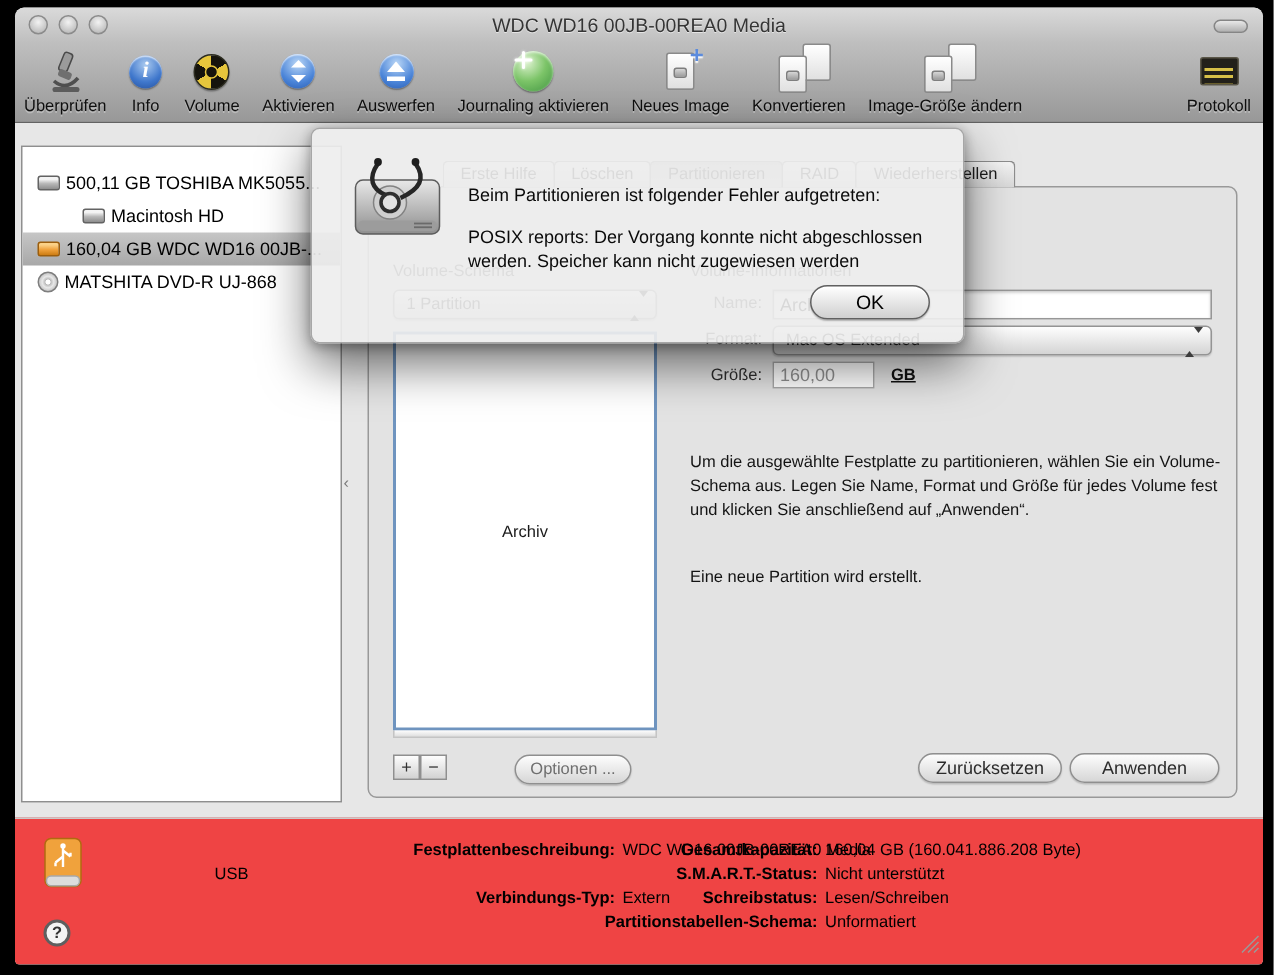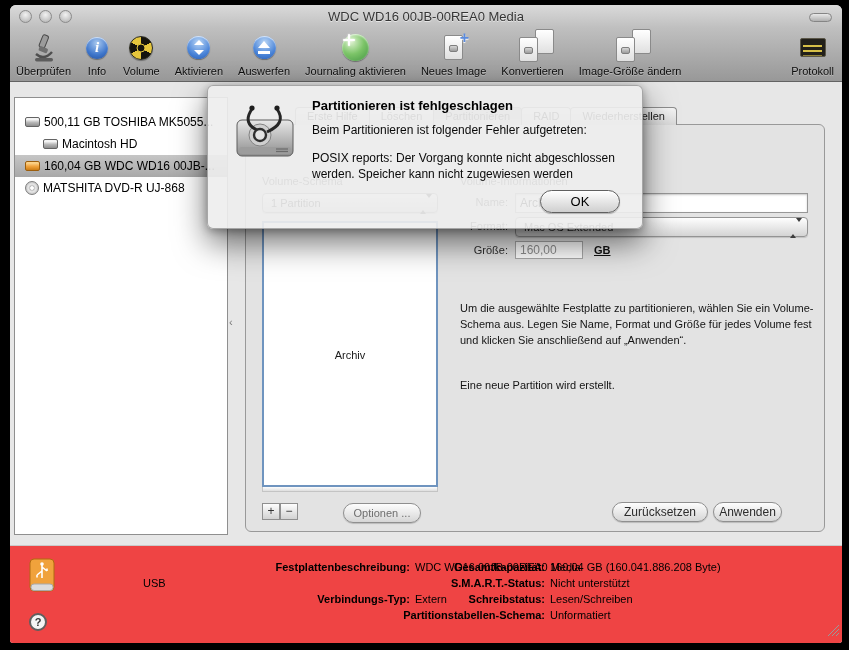--- a/index.html
+++ b/index.html
@@ -78,21 +78,21 @@
   .log-icon { width:26px; height:19px; background:#22201a; border:1px solid #5a5648; border-radius:2px;
     background-image:repeating-linear-gradient(180deg, transparent 0 3px, rgba(224,200,74,.95) 3px 5px);
     background-size:80% 80%; background-position:2px 3px; background-repeat:no-repeat;
     background-color:#22201a; }
 
   
   .sidebar { position:absolute; left:4px; top:92px; width:214px; height:438px;
     background:#fff; border:1px solid #8f8f8f; overflow:hidden; padding-top:13px; }
   .srow { height:22px; display:flex; align-items:center; gap:4px; font-size:12px;
     color:#000; white-space:nowrap; overflow:hidden; padding-left:10px; }
-  .srow.indent { padding-left:28px;text-align:center; }
+  .srow.indent { padding-left:40px;text-align:center; }
   .srow.selected { background:linear-gradient(#c6c6c6,#a8a8a8); }
   .hd-ico { flex:0 0 15px; width:15px; height:10px; border-radius:2px;
     background:linear-gradient(#f4f4f4 20%, #b8b8b8 55%, #8e8e8e); border:1px solid #636363; }
   .hd-ico.orange { background:linear-gradient(#fbd187 15%, #f0a23c 55%, #cd7d14); border-color:#9c5e0d; }
   .cd-ico { flex:0 0 14px; width:14px; height:14px; border-radius:50%;
     background:radial-gradient(circle, #fff 0 18%, #b9b9b9 22%, #e8e8e8 45%, #a8a8a8 95%);
     border:1px solid #7e7e7e; }
   .splitter-arrow { position:absolute; left:219px; top:311px; font-size:11px; color:#7a7a7a; }
 
   
@@ -338,21 +338,21 @@
     <div class="field-label" style="top:239px;">Größe:</div>
     <input class="size-input" type="text" value="160,00" style="">
     <div class="gb-label">GB</div>
 
     <div class="help-text">Um die ausgewählte Festplatte zu partitionieren, wählen Sie ein Volume-Schema aus. Legen Sie Name, Format und Größe für jedes Volume fest und klicken Sie anschließend auf „Anwenden“.</div>
     <div class="status-text">
       <div>Eine neue Partition wird erstellt.</div>
     </div>
 
     <div class="pill-btn" style="left:602px; top:497px; width:96px;">Zurücksetzen</div>
-    <div class="pill-btn" style="left:703px; top:497px; width:69px;">Anwenden</div>
+    <div class="pill-btn" style="left:703px; top:497px; width:100px;">Anwenden</div>
 
     <div class="infobar">
       <div class="usb-ico">
         <svg width="28" height="34" viewBox="0 0 28 34">
           <rect x="2" y="1" width="24" height="32" rx="4" fill="#f0a23c" stroke="#b06a10"></rect>
           <rect x="3" y="26" width="22" height="6.5" rx="3" fill="#dcdcdc" stroke="#a8a8a8"></rect>
           <path d="M14 7 v13 M14 9 l5 4 M14 13 l-5 4 M19 13 v-2.5 M9 17 l0 2.5" stroke="#fff" stroke-width="1.6" fill="none"></path>
           <circle cx="14" cy="6" r="1.8" fill="#fff"></circle>
         </svg>
       </div>
@@ -413,18 +413,17 @@
             <line x1="44" y1="47.5" x2="56" y2="47.5"></line>
           </g>
         <circle cx="28" cy="31" r="11" fill="#cfcfcf" stroke="#828282"></circle>
         <path d="M20 5 C13 15 16 22 25 26" stroke="#262626" stroke-width="3" fill="none"></path>
         <path d="M45 5 C52 15 48 22 35 28" stroke="#262626" stroke-width="3" fill="none"></path>
         <circle cx="28" cy="31" r="6" fill="#e2e2e2" stroke="#2e2e2e" stroke-width="2.4"></circle>
         <circle cx="20" cy="4" r="2.6" fill="#1e1e1e"></circle>
         <circle cx="45" cy="4" r="2.6" fill="#1e1e1e"></circle>
       </svg>
     </div>
-    <div class="dlg-title">Partitionieren ist fehlgeschlagen</div>
     <div class="dlg-msg">Beim Partitionieren ist folgender Fehler aufgetreten:</div>
     <div class="dlg-detail">POSIX reports: Der Vorgang konnte nicht abgeschlossen werden. Speicher kann nicht zugewiesen werden</div>
     <div class="ok-btn">OK</div>
   </div>
 </div>
 
 </body></html>

